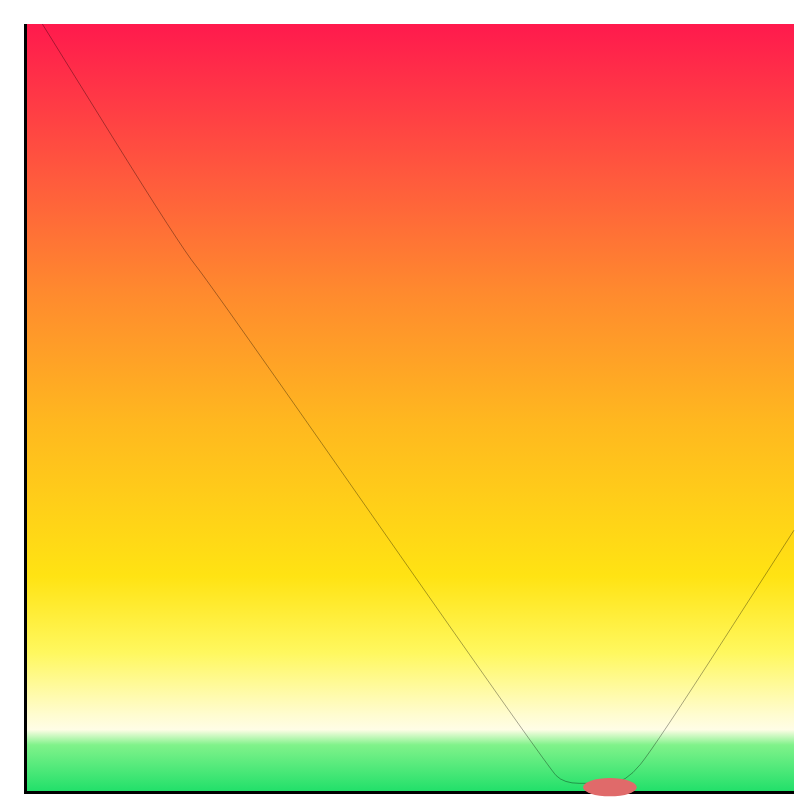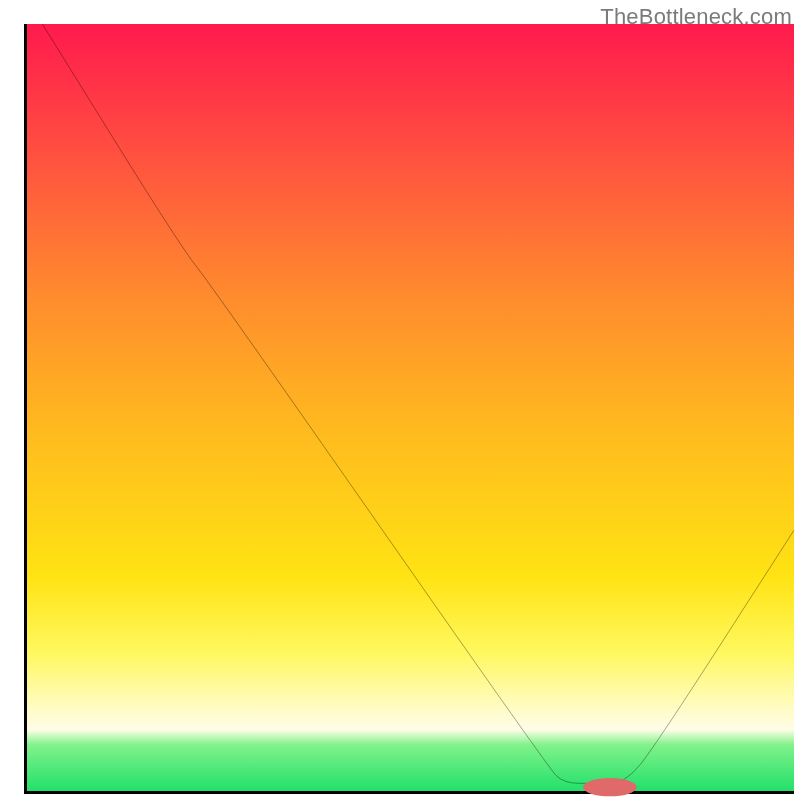--- a/index.html
+++ b/index.html
@@ -73,15 +73,14 @@
 
   <div class="gradient"></div>
 
   <div class="plot"></div>
 
   <svg class="curve" viewBox="0 0 100 100" preserveAspectRatio="none">
     <path d="M 2 0 Q 2 0 11 14.5 Q 20 29 22 31.5 Q 24 34 46 65.5 Q 68 97 69 98 Q 70 99 72 99 Q 74 99 76 99 Q 78 99 80 96.5 Q 82 94 91 80 T 100 66" id="curve-path" fill="none" stroke="#000" stroke-width="0.35" vector-effect="non-scaling-stroke"></path>
     <ellipse id="marker-el" fill="#e06a6a" cx="76" cy="99.5" rx="3.5" ry="1.2"></ellipse>
   </svg>
 
-  <div class="watermark">TheBottleneck.com</div>
 
 </div>
 
 </body></html>

